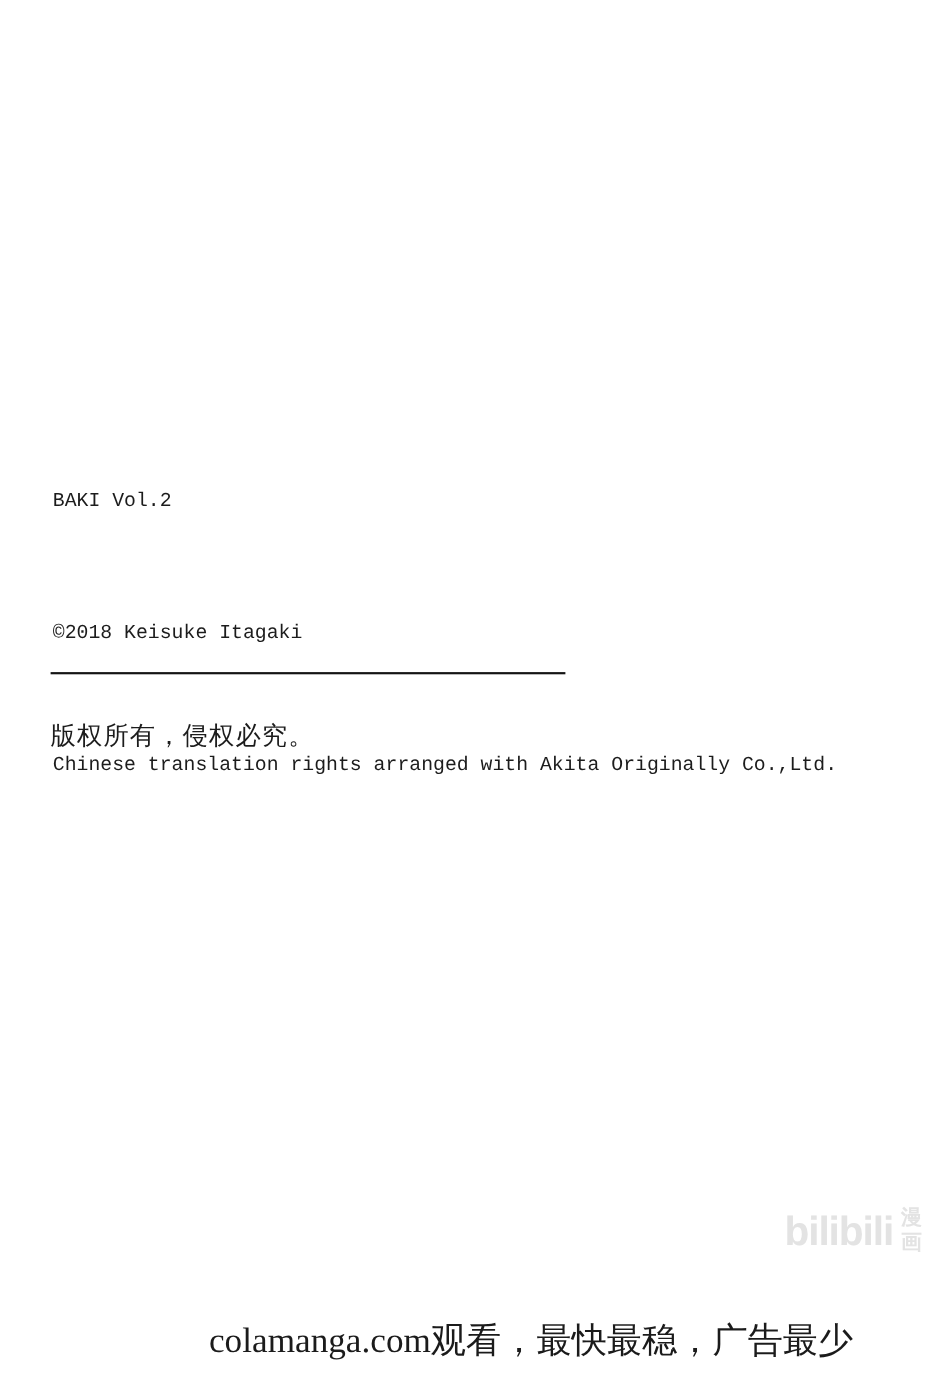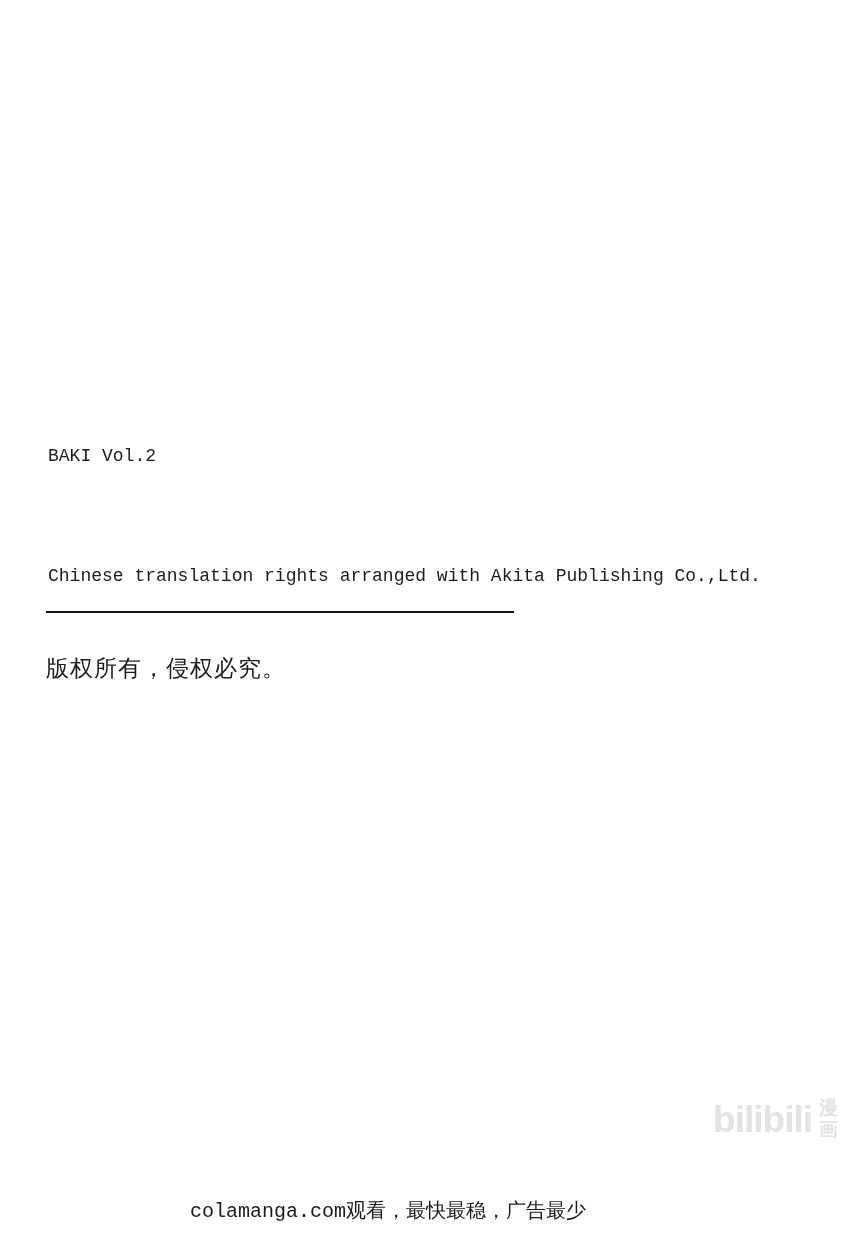--- a/index.html
+++ b/index.html
@@ -69,34 +69,35 @@
     font-family: "Liberation Sans", "DejaVu Sans", sans-serif;
     font-weight: bold;
     font-size: 19px;
     line-height: 22px;
     text-align: center;
   }
   .footer-banner {
     position: absolute;
     left: 190px;
     top: 1197px;
-    font-size: 20px;
+    font-size: 32px;
     color: #1b1b1b;
-    font-family: Liberation Mono, monospace;
+    font-family: Liberation Serif, serif;
     white-space: pre;
   }
 </style>
 </head>
 <body>
 
 <div class="page">
 
   <div class="copyright-block">
     <div class="copyright-line">BAKI Vol.2</div>
-    <div class="copyright-line">Chinese translation rights arranged with Akita Publishing Co.,Ltd.</div>
+    <div class="copyright-line">©2018 Keisuke Itagaki</div>
+    <div class="copyright-line">Chinese translation rights arranged with Akita Originally Co.,Ltd.</div>
   </div>
 
   <div class="divider"></div>
 
   <div class="rights-notice">版权所有，侵权必究。</div>
 
   <div class="watermark">
     <span class="watermark-wordmark">bilibili</span>
     <span class="watermark-suffix">
       <span>漫</span>

